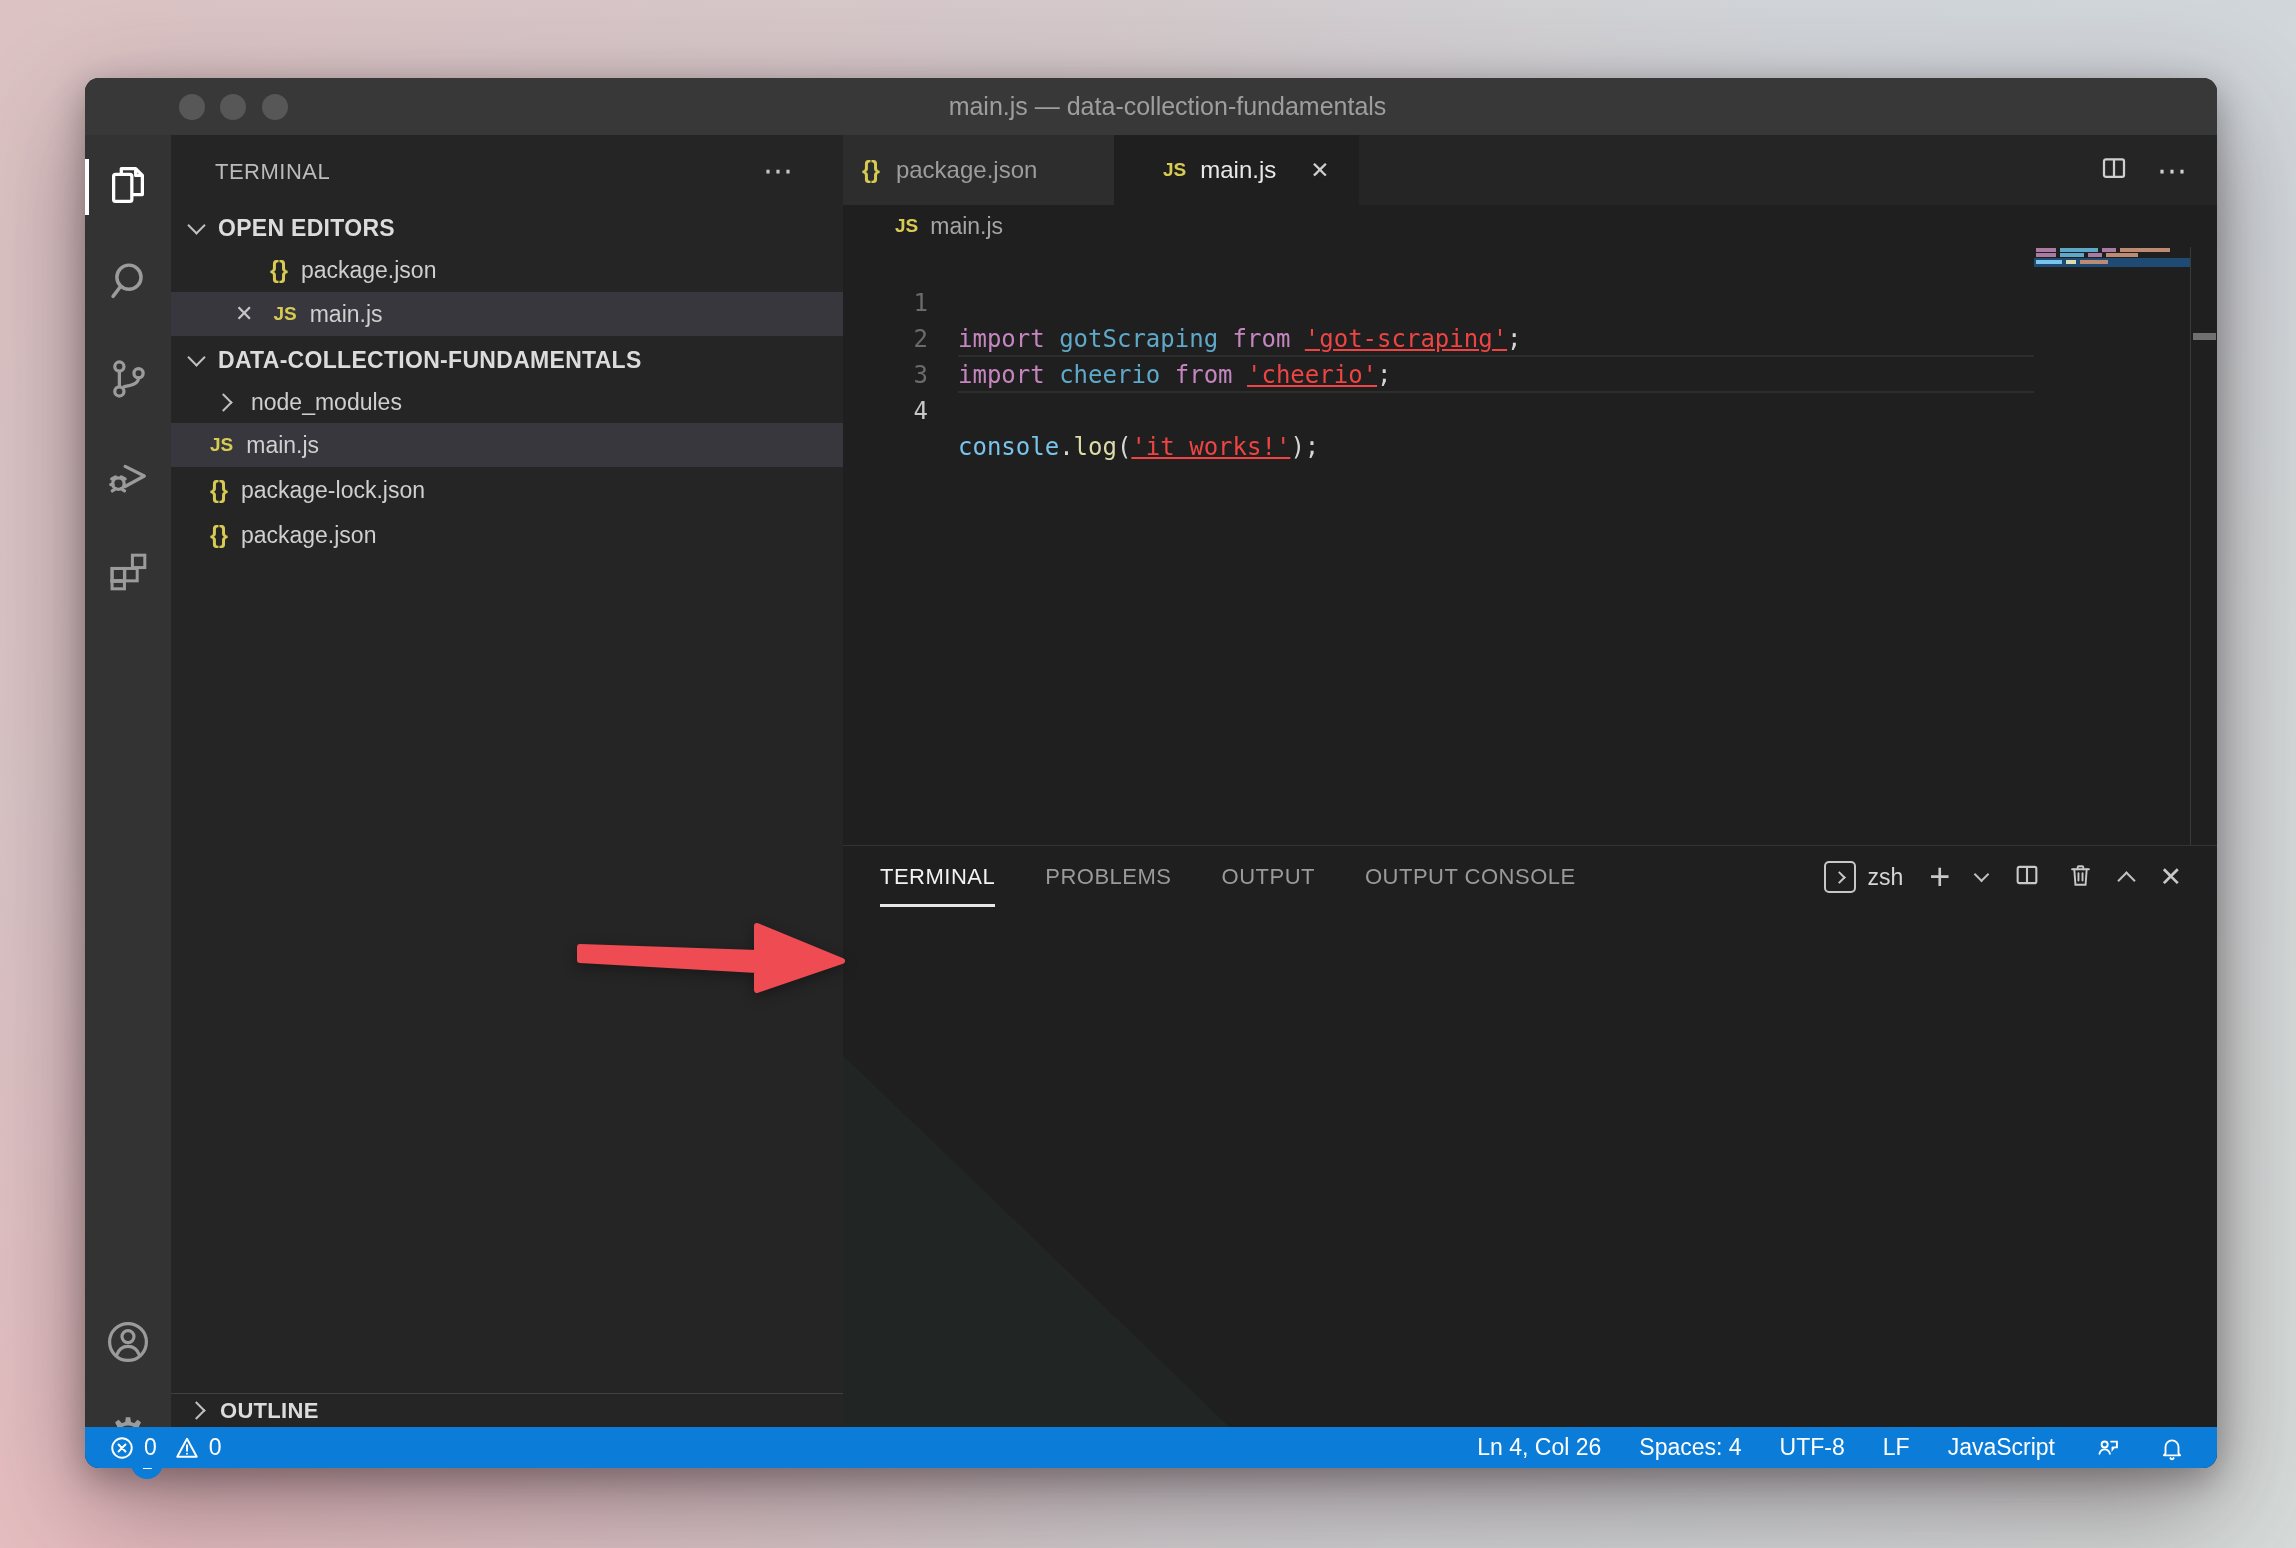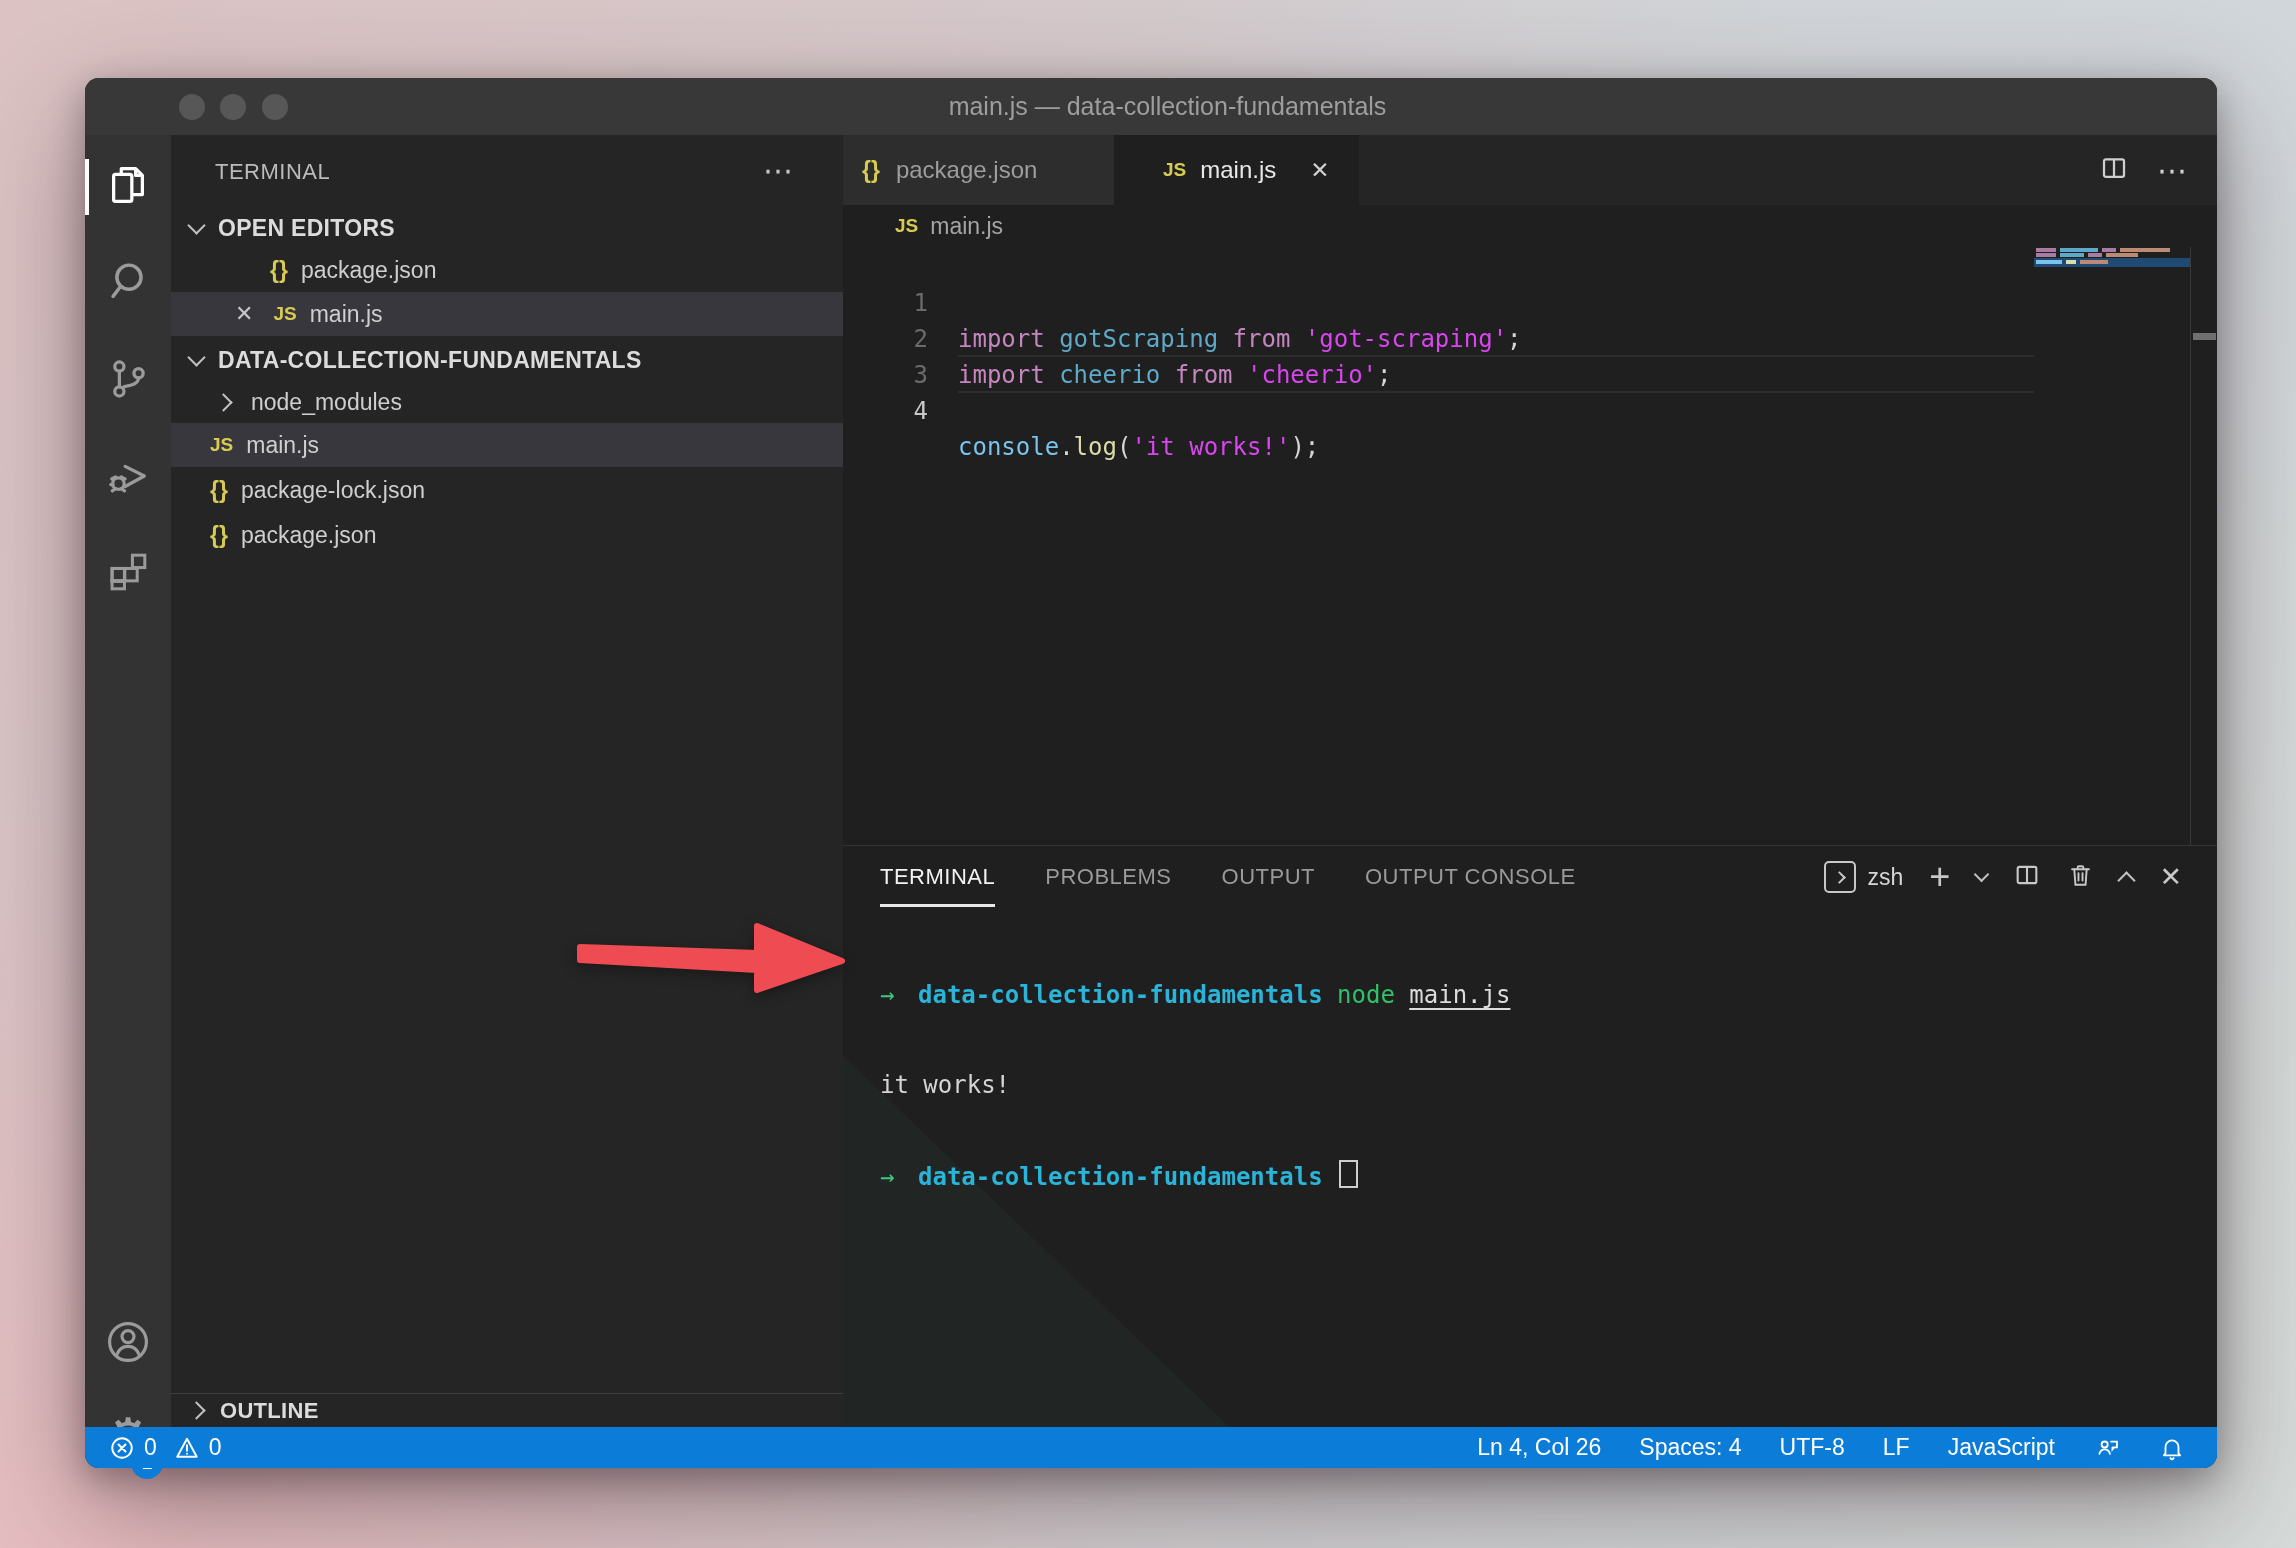--- a/index.html
+++ b/index.html
@@ -63,21 +63,21 @@
   .breadcrumbs .jsicon{margin:0 12px 0 52px;}
   
   .code{position:absolute;left:0;top:112px;right:0;height:598px;background:#1f1f1f;
     font-family:"DejaVu Sans Mono", monospace;font-size:24px;}
   .cline{position:absolute;left:0;right:0;height:36px;line-height:36px;white-space:pre;}
   .cline .num{position:absolute;left:0;width:85px;text-align:right;color:#6b6b6b;}
   .cline .src{position:absolute;left:115px;}
   .cline.cur .num{color:#c8c8c8;}
   .curline{position:absolute;left:115px;width:1076px;top:108px;height:38px;
     border-top:2px solid #2d2d2d;border-bottom:2px solid #2d2d2d;box-sizing:border-box;}
-  .tk-kw{color:#c586c0;}.tk-id{color:#5ea9c9;}.tk-str{color:#d946ef;}.tk-pun{color:#d6d6d6;}
+  .tk-kw{color:#c586c0;}.tk-id{color:#5ea9c9;}.tk-str{color:#ef4444;text-decoration:underline;}.tk-pun{color:#d6d6d6;}
   .tk-obj{color:#79c3ec;}.tk-fn{color:#dcdcaa;}
   .minimap{position:absolute;left:1191px;top:0;width:156px;height:598px;}
   .mm-row{position:absolute;left:2px;height:4px;display:flex;gap:4px;}
   .mm-row i{display:block;height:4px;}
   .mm-hl{position:absolute;left:0;right:0;top:11px;height:9px;background:#1f4a73;}
   .overview{position:absolute;left:1347px;top:0;width:27px;height:598px;border-left:1px solid #3a3a3a;}
   .ov-marker{position:absolute;left:2px;right:2px;top:86px;height:7px;background:#707070;}
   
   .panel{position:absolute;left:0;top:710px;right:0;height:582px;background:#1f1f1f;border-top:1px solid #333;}
   .panel-water{position:absolute;left:0;top:0;width:60%;height:100%;pointer-events:none;
@@ -339,25 +339,20 @@
             <path d="M4.5 6.5h15"></path>
               <path d="M9.5 6.5V4.8a1 1 0 0 1 1-1h3a1 1 0 0 1 1 1v1.7"></path>
             <path d="M6.5 6.5l1 13.7h9l1-13.7"></path>
               <path d="M10.2 10v6.5M13.8 10v6.5"></path>
           </svg>
         </span>
         <span class="chv up"></span>
         <span class="pa-x">✕</span>
       </div>
 
-      <div class="term">
-        <div><span class="t-arrow">→</span><span class="t-path">data-collection-fundamentals</span> <span class="t-cmd">node</span> <span class="t-arg">main.js</span></div>
-        <div><span class="t-out">it works!</span></div>
-        <div><span class="t-arrow">→</span><span class="t-path">data-collection-fundamentals</span> <span class="t-cursor"></span></div>
-      </div>
     </div>
   </div>
 
   <div class="statusbar">
     <div class="sb-left">
       <span class="sb-ico">
         <svg width="26" height="26" viewBox="0 0 24 24" fill="none" stroke="#ffffff" stroke-width="1.8" stroke-linecap="round">
           <circle cx="12" cy="12" r="9"></circle>
             <path d="M8.8 8.8l6.4 6.4M15.2 8.8l-6.4 6.4"></path>
         </svg>

